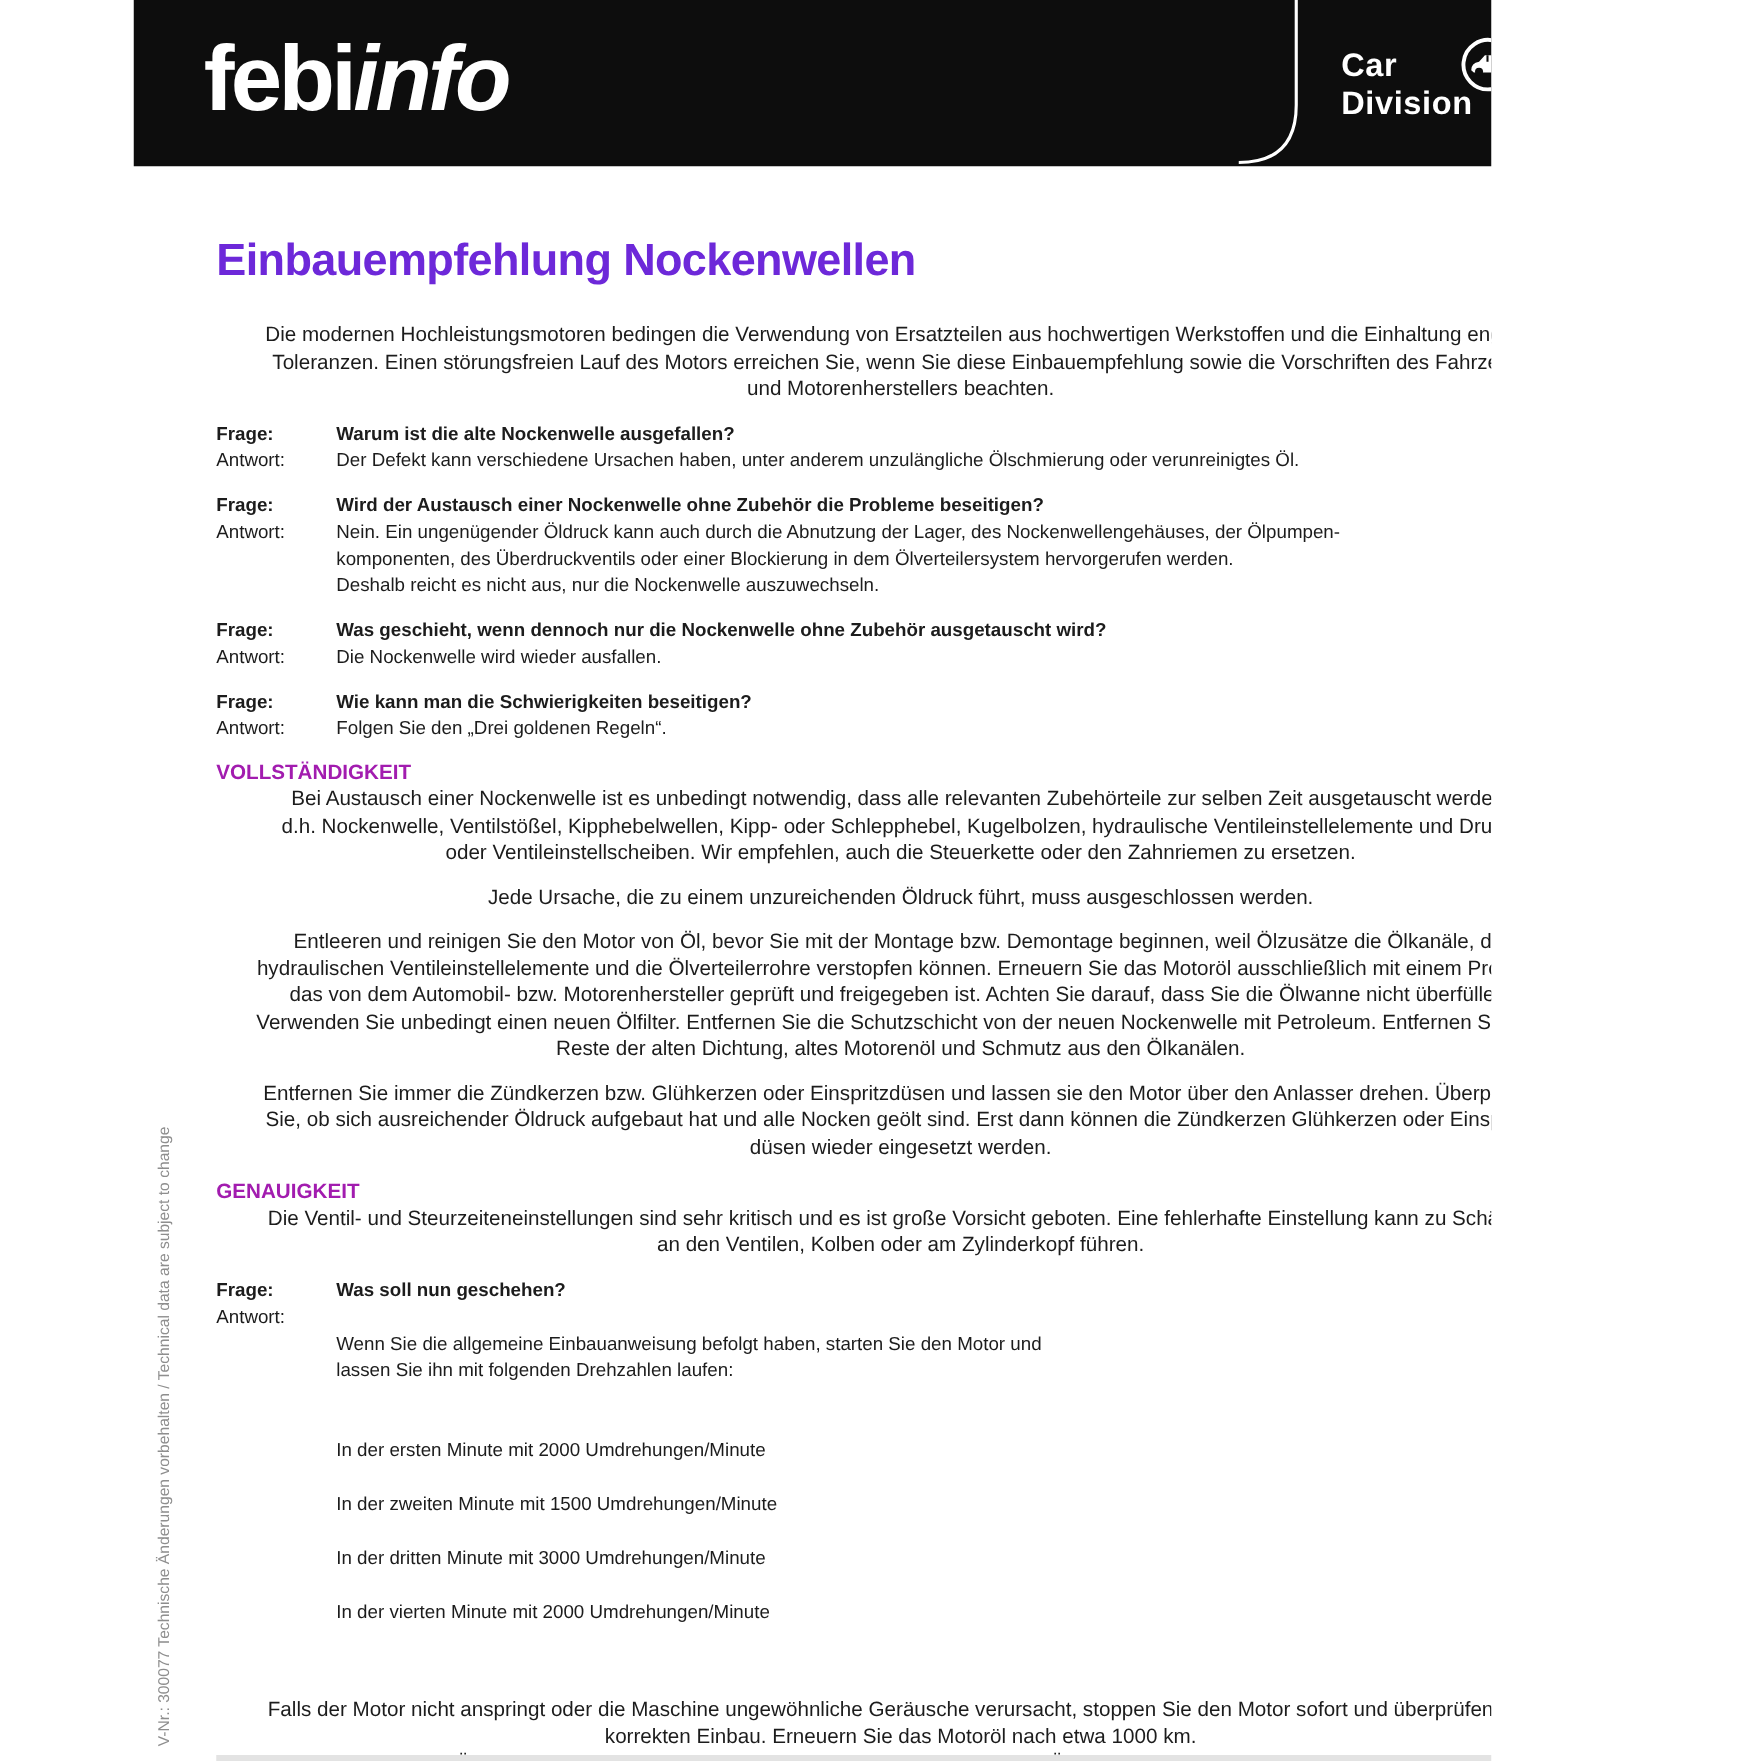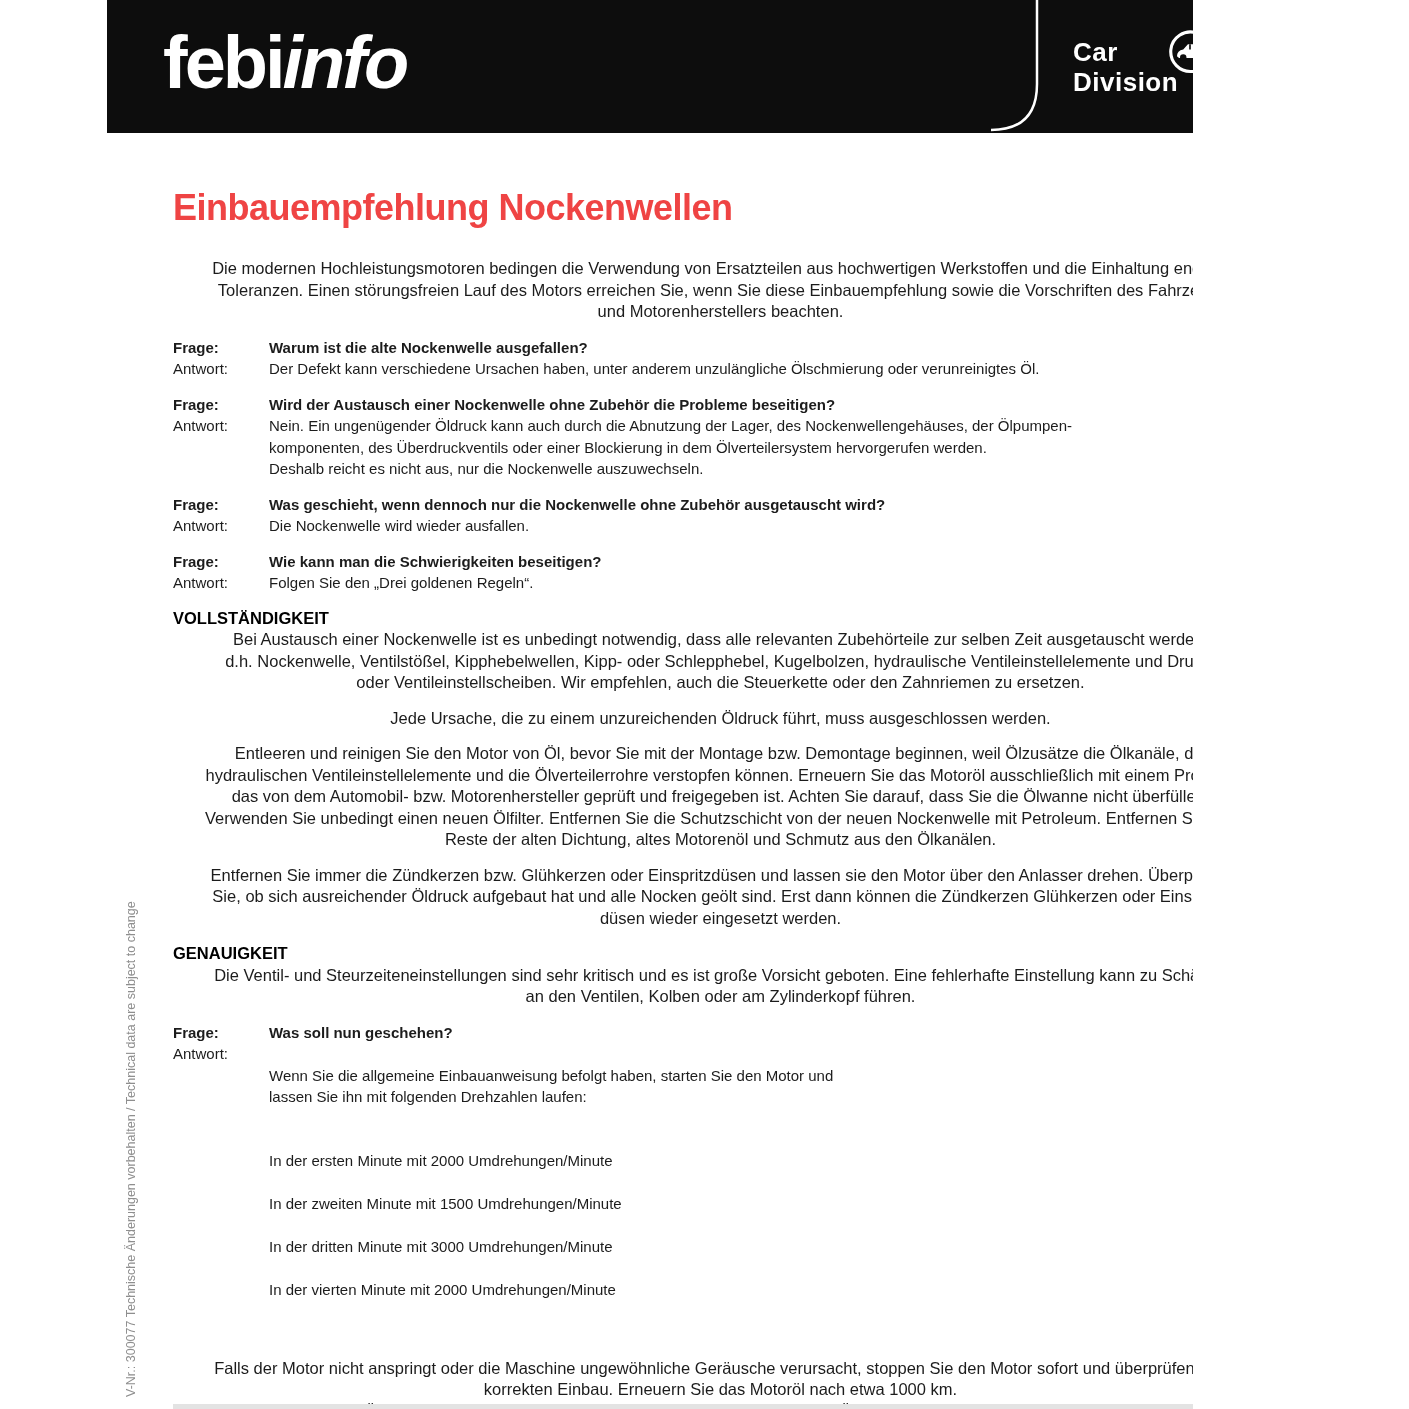--- a/index.html
+++ b/index.html
@@ -31,30 +31,30 @@
     position:absolute; left:124px; top:1397px;
     transform:rotate(-90deg); transform-origin:0 0;
     font-size:12.5px; line-height:15px; color:#8e8e8e;
     white-space:nowrap; width:520px;
   }
 
   
   .content { position:absolute; left:173px; top:188px; width:1095px; }
   h1.title {
     margin:0 0 30px 0; font-size:36px; line-height:40px; font-weight:bold;
-    color:#ef4444; letter-spacing:-0.5px;
+    color:#6d28d9; letter-spacing:-0.5px;
   }
   .para {
     margin:0 0 14px 0; font-size:16.5px; line-height:21.5px;
     white-space:pre-line;
     text-align:center;
   }
   .section-h {
     margin:8px 0 0 0; font-size:16.5px; line-height:21.5px; font-weight:bold;
-    color:#000000;
+    color:#a21caf;
   }
   .qa-block { margin:0 0 14px 0; }
   .qa-row { display:flex; font-size:15px; line-height:21.5px; }
   .qa-label { flex:0 0 96px; }
   .qa-row.frage .qa-label, .qa-row.frage .qa-text { font-weight:bold; }
   .qa-text { flex:1; white-space:pre-line; }
   .drehzahlen { margin-top:21px; }
   .drehzahlen div { line-height:21.5px; }
   .bottom-strip {
     position:absolute; left:173px; bottom:0; width:1094px; height:5px;

